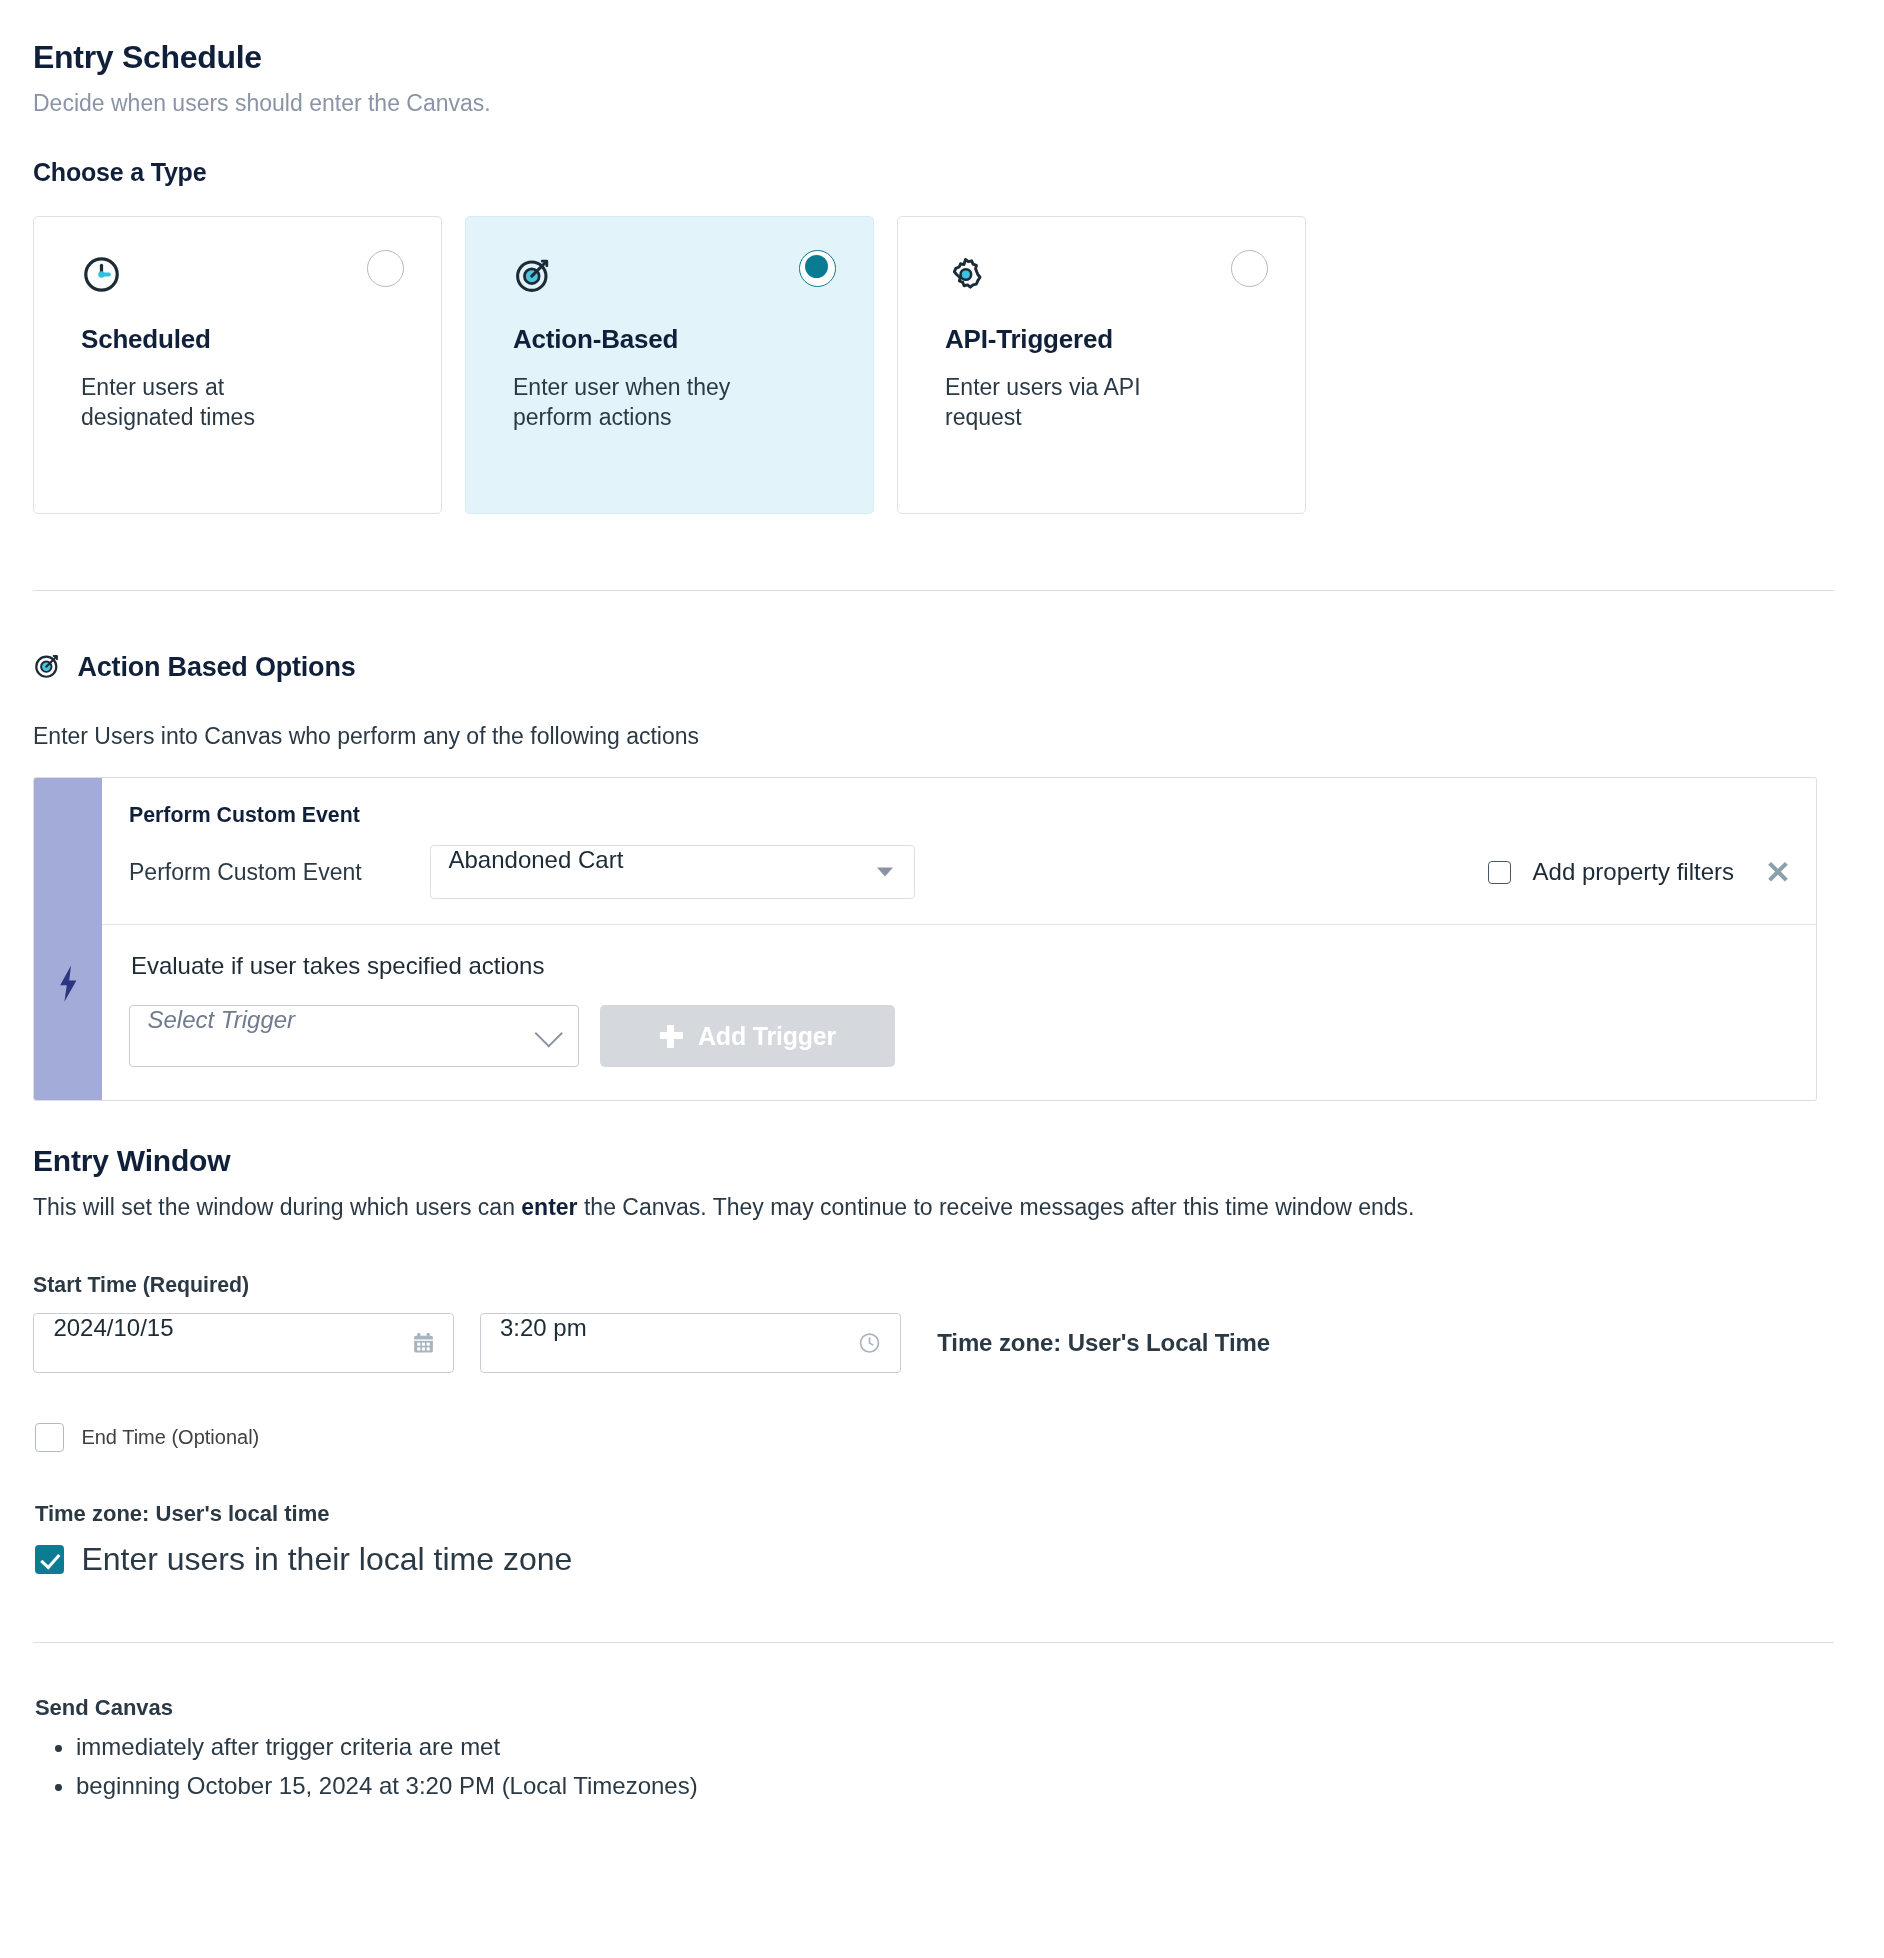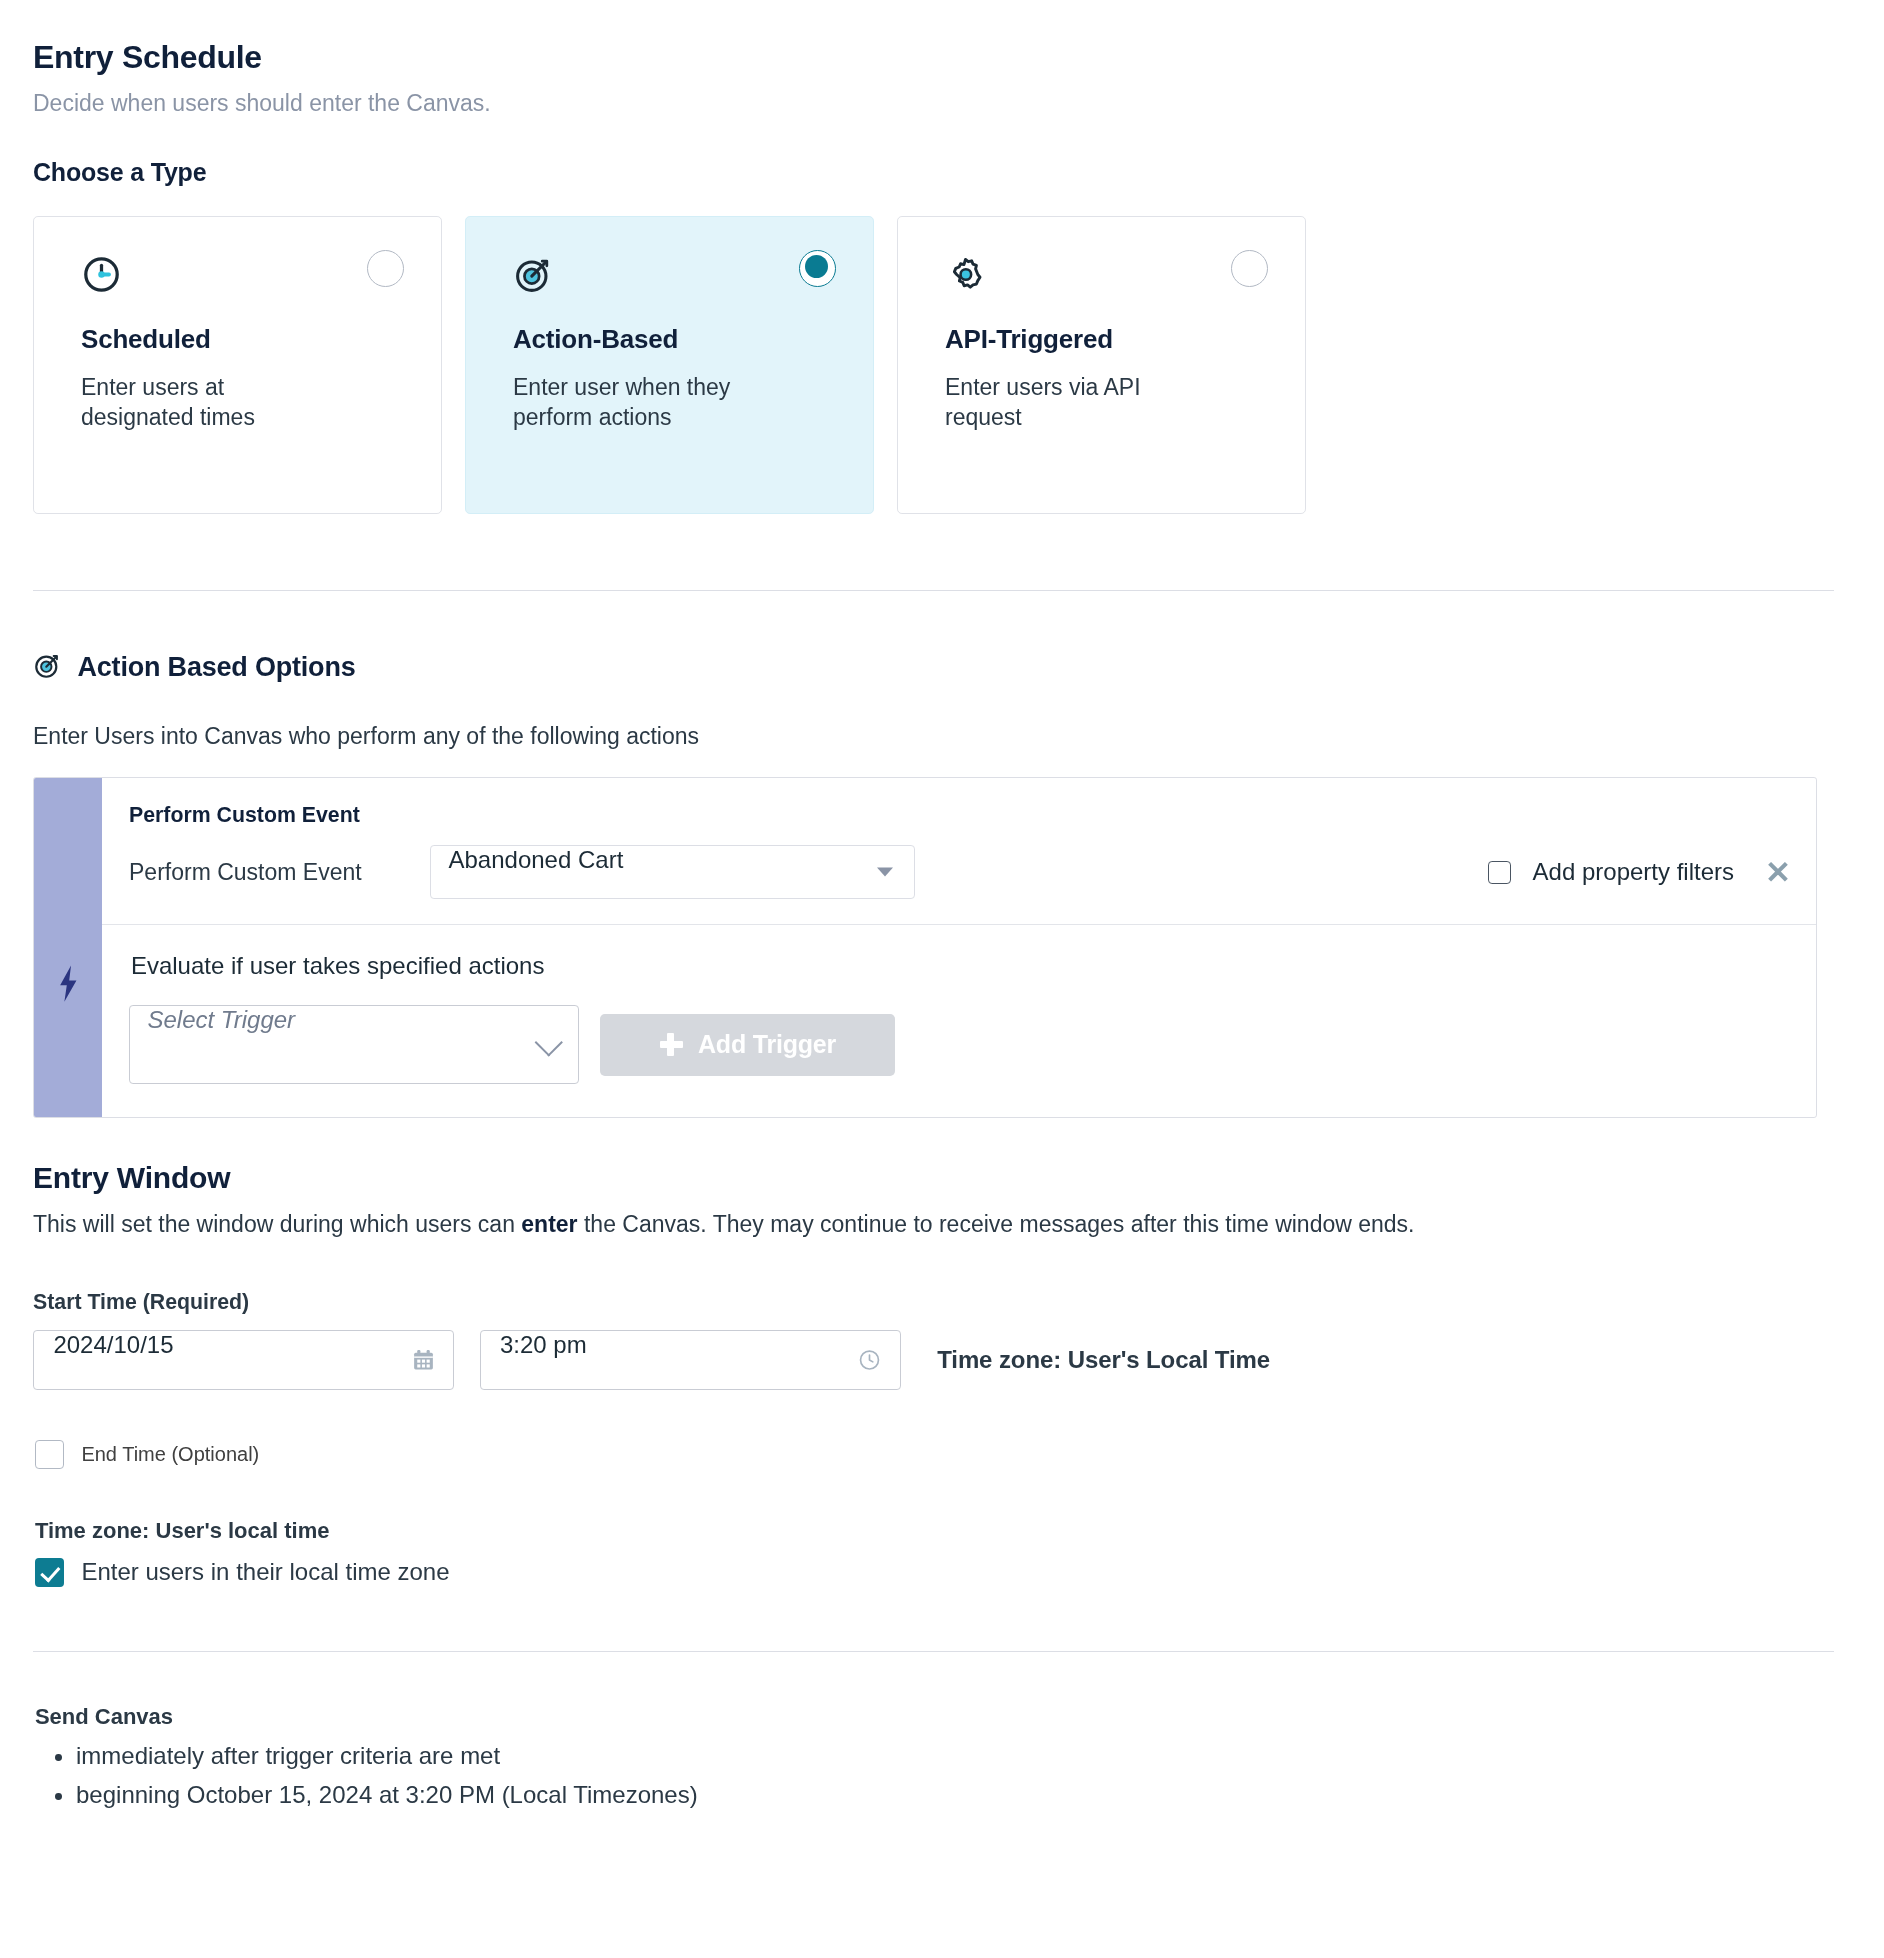--- a/index.html
+++ b/index.html
@@ -243,21 +243,21 @@
     margin: 0 0 25px 1.9px;
   }
   .row2-line {
     display: flex;
     align-items: center;
     gap: 21.3px;
   }
   .select-trig {
     width: 450px;
     flex: 0 0 450px;
-    height: 79px;
+    height: 62px;
     border-color: #c9ccd4;
   }
   .placeholder {
     font-size: 24px;
     color: #707b8d;
     font-style: italic;
   }
   .chevron {
     position: absolute;
     right: 19.4px;
@@ -402,21 +402,21 @@
     position: absolute;
     left: 9.7px;
     top: 4.9px;
     width: 7.8px;
     height: 14.6px;
     border-right: 3.4px solid #ffffff;
     border-bottom: 3.4px solid #ffffff;
     transform: rotate(42deg);
   }
   .tz-label {
-    font-size: 24px;
+    font-size: 32px;
     color: #2b3945;
   }
 
   .divider2 {
     height: 1px;
     background: #dcdee5;
     margin: 64px 0 0 0;
   }
 
   

